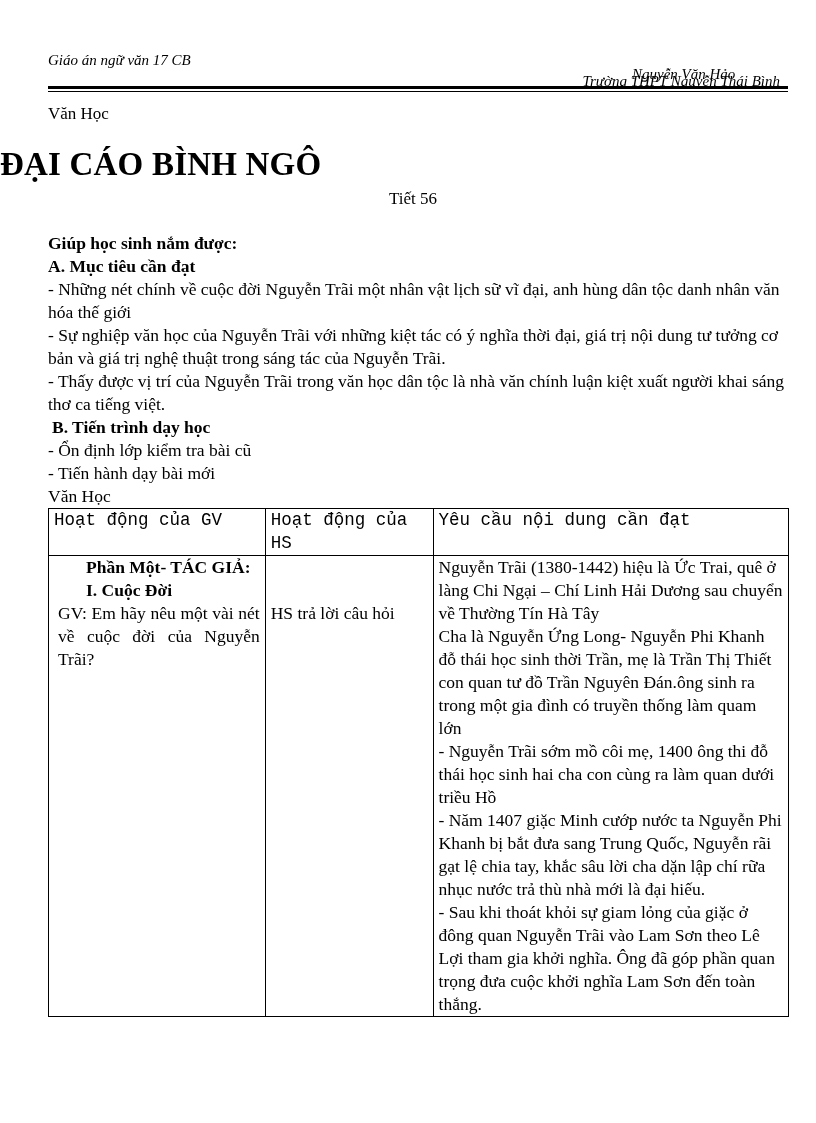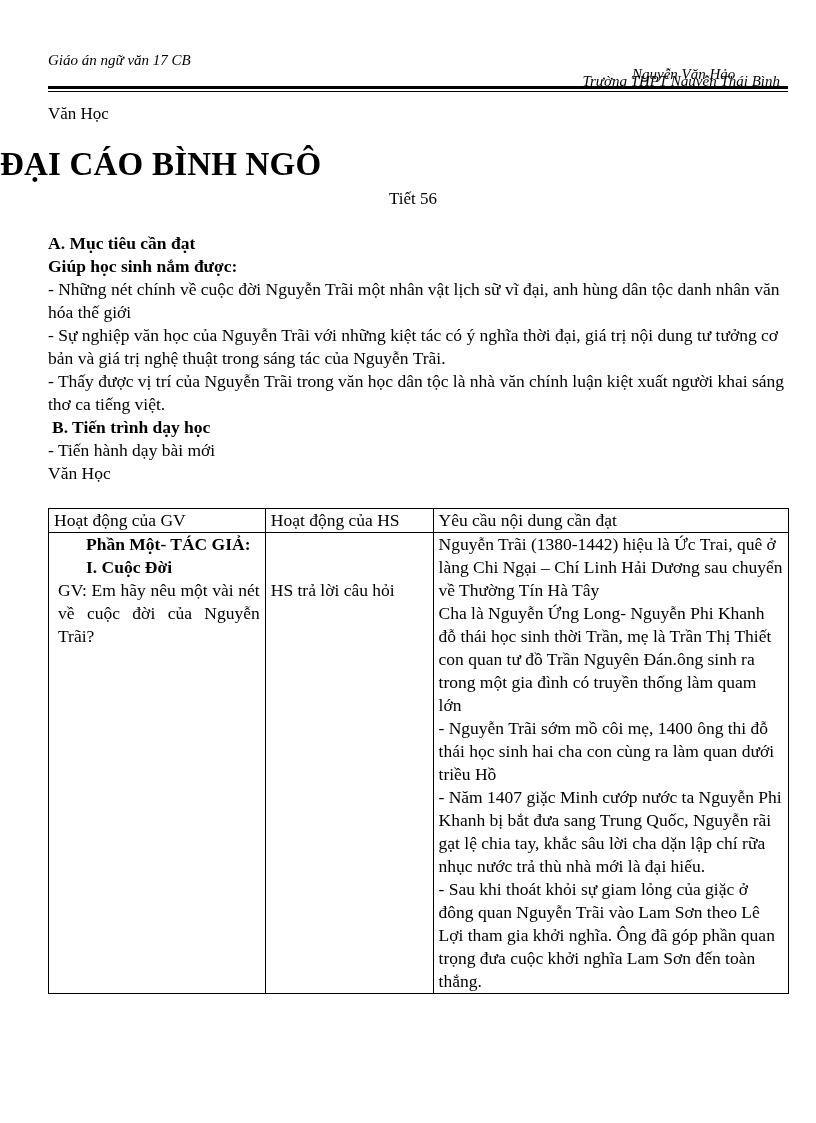--- a/index.html
+++ b/index.html
@@ -35,21 +35,21 @@
     .body-text p { margin: 0; }
     .bold { font-weight: bold; margin-left: 32px; }
     .indent1 { padding-left: 4px; }
     table.lesson-table {
       position: absolute; left: 48px; top: 508px; width: 741px;
       border-collapse: collapse; font-size: 17.5px; line-height: 23px;
     }
     table.lesson-table td, table.lesson-table th {
       border: 1px solid #000; vertical-align: top; padding: 0 5px; font-weight: normal; text-align: left;
     }
-    table.lesson-table th { height: 23px; }
+    table.lesson-table th { height: 23px; font-family: Liberation Mono, monospace; }
     .col1 { width: 206px; }
     .col2 { width: 157px; }
     .col3 { width: 345px; }
     .justify { text-align: justify; margin-top: 48px; }
     .gv-q { text-align: justify; padding-left: 4px; }
   </style>
 </head>
 <body>
 
 <div class="page-header">
@@ -57,26 +57,27 @@
   <span class="hdr-right-1">Nguyễn Văn Hảo</span>
   <span class="hdr-right-2">Trường THPT Nguyễn Thái Bình</span>
 </div>
 <div class="hdr-rule"></div>
 
 <div class="subject">Văn Học</div>
 <div class="title">ĐẠI CÁO BÌNH NGÔ</div>
 <div class="lesson">Tiết 56</div>
 
 <div class="body-text">
+  <p class="bold">Giúp học sinh nắm được:</p>
   <p class="bold">A. Mục tiêu cần đạt</p>
-  <p class="bold">Giúp học sinh nắm được:</p>
   <p>- Những nét chính về cuộc đời Nguyễn Trãi một nhân vật lịch sữ vĩ đại, anh hùng dân tộc danh nhân văn hóa thế giới</p>
   <p>- Sự nghiệp văn học của Nguyễn Trãi với những kiệt tác có ý nghĩa thời đại, giá trị nội dung tư tưởng cơ bản và giá trị nghệ thuật trong sáng tác của Nguyễn Trãi.</p>
   <p>- Thấy được vị trí của Nguyễn Trãi trong văn học dân tộc là nhà văn chính luận kiệt xuất người khai sáng thơ ca tiếng việt.</p>
   <p class="bold indent1">B. Tiến trình dạy học</p>
+  <p>- Ổn định lớp kiểm tra bài cũ</p>
   <p>- Tiến hành dạy bài mới</p>
   <p>Văn Học</p>
 </div>
 
 <table class="lesson-table">
   <tbody>
       <tr>
     <th class="col1">Hoạt động của GV</th>
     <th class="col2">Hoạt động của HS</th>
     <th class="col3">Yêu cầu nội dung cần đạt</th>

